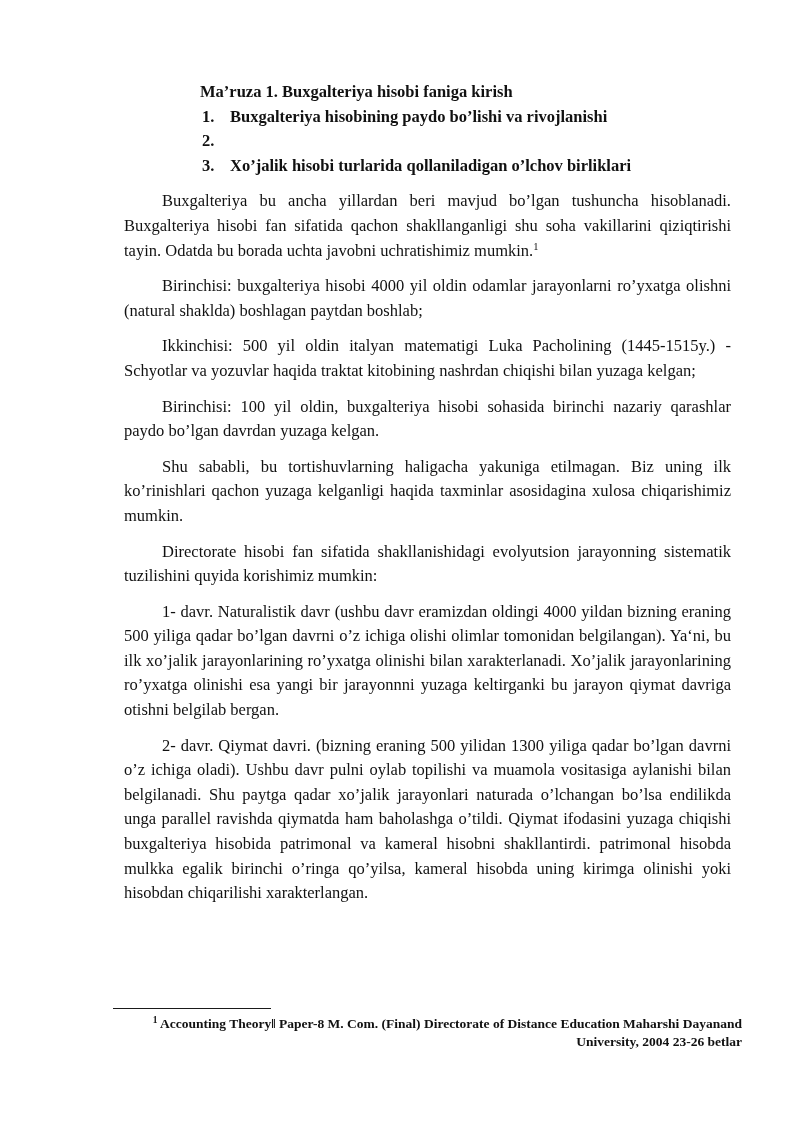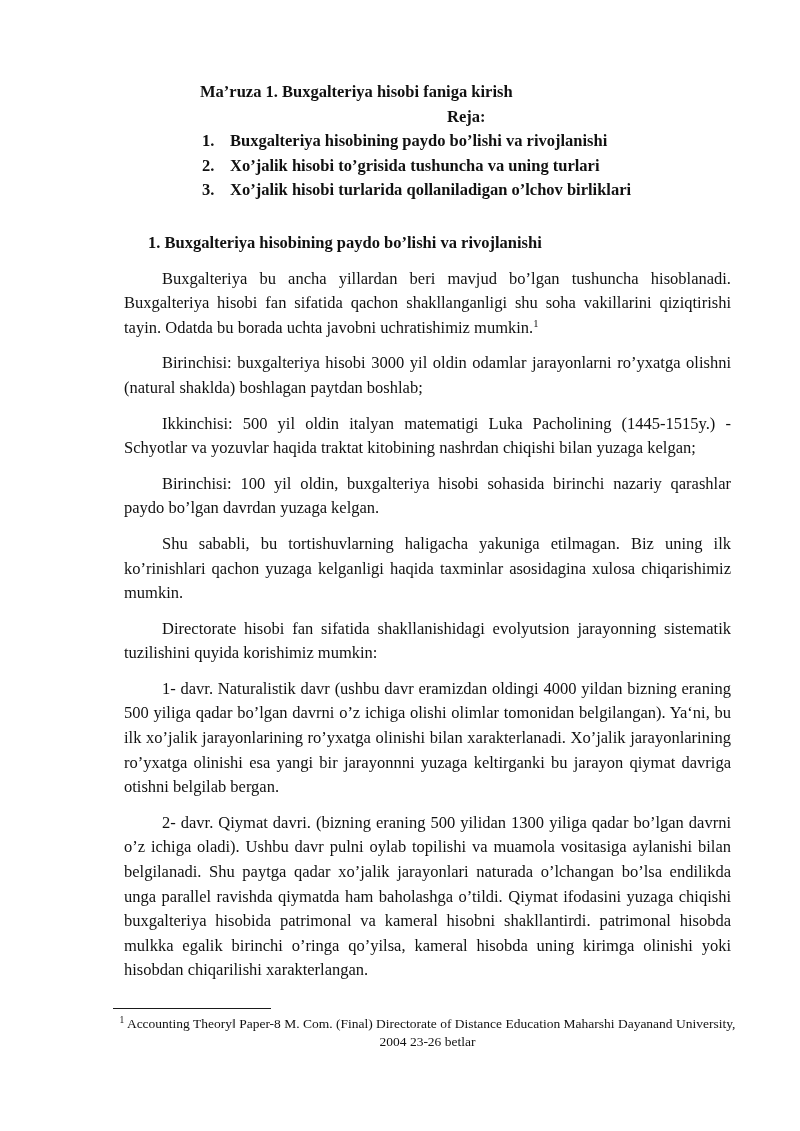--- a/index.html
+++ b/index.html
@@ -73,59 +73,57 @@
   }
   .fn-rule {
     width: 158px;
     height: 0;
     border-top: 1.6px solid #1a1a1a;
     margin-bottom: 6px;
   }
   .fn-text {
     font-size: 13.5px;
     line-height: 17.5px;
-    text-align: center;
+    text-align: right;
+    font-weight: bold;
   }
   .fn-text .fnmark {
     font-size: 9.5px;
     line-height: 0;
     position: relative;
     top: -0.5em;
   }
 </style>
 </head>
 <body>
 
 <div class="page">
   <div class="content">
 
     <div class="doc-title">Ma’ruza 1. Buxgalteriya hisobi faniga kirish</div>
 
-    <div class="reja">Reja:</div>
 
     <div class="plan">
       <div class="plan-item">
         <span class="num">1.</span>
         <span class="txt">Buxgalteriya hisobining paydo bo’lishi va rivojlanishi</span>
       </div>
       <div class="plan-item">
         <span class="num">2.</span>
-        <span class="txt">Xo’jalik hisobi to’grisida tushuncha va uning turlari</span>
       </div>
       <div class="plan-item">
         <span class="num">3.</span>
         <span class="txt">Xo’jalik hisobi turlarida qollaniladigan o’lchov birliklari</span>
       </div>
     </div>
 
-    <div class="heading1">1. Buxgalteriya hisobining paydo bo’lishi va rivojlanishi</div>
 
     <p class="para"><span class="lead"></span><span>Buxgalteriya bu ancha yillardan beri mavjud bo’lgan tushuncha hisoblanadi. Buxgalteriya hisobi fan sifatida qachon shakllanganligi shu soha vakillarini qiziqtirishi tayin. Odatda bu borada uchta javobni uchratishimiz mumkin.</span><span class="fnref">1</span></p>
 
-    <p class="para gap-before"><span class="lead">Birinchisi:</span><span> buxgalteriya hisobi 3000 yil oldin odamlar jarayonlarni ro’yxatga olishni (natural shaklda) boshlagan paytdan boshlab;</span></p>
+    <p class="para gap-before"><span class="lead">Birinchisi:</span><span> buxgalteriya hisobi 4000 yil oldin odamlar jarayonlarni ro’yxatga olishni (natural shaklda) boshlagan paytdan boshlab;</span></p>
 
     <p class="para"><span class="lead">Ikkinchisi:</span><span> 500 yil oldin italyan matematigi Luka Pacholining (1445-1515y.) - Schyotlar va yozuvlar haqida traktat kitobining nashrdan chiqishi bilan yuzaga kelgan;</span></p>
 
     <p class="para"><span class="lead">Birinchisi:</span><span> 100 yil oldin, buxgalteriya hisobi sohasida birinchi nazariy qarashlar paydo bo’lgan davrdan yuzaga kelgan.</span></p>
 
     <p class="para"><span class="lead"></span><span>Shu sababli, bu tortishuvlarning haligacha yakuniga etilmagan. Biz uning ilk ko’rinishlari qachon yuzaga kelganligi haqida taxminlar asosidagina xulosa chiqarishimiz mumkin.</span></p>
 
     <p class="para"><span class="lead">Directorate hisobi fan sifatida shakllanishidagi evolyutsion jarayonning sistematik tuzilishini quyida korishimiz mumkin:</span><span></span></p>
 
     <p class="para"><span class="lead">1- davr. Naturalistik davr</span><span> (ushbu davr eramizdan oldingi 4000 yildan bizning eraning 500 yiliga qadar bo’lgan davrni o’z ichiga olishi olimlar tomonidan belgilangan). Ya‘ni, bu ilk xo’jalik jarayonlarining ro’yxatga olinishi bilan xarakterlanadi. Xo’jalik jarayonlarining ro’yxatga olinishi esa yangi bir jarayonnni yuzaga keltirganki bu jarayon qiymat davriga otishni belgilab bergan.</span></p>

